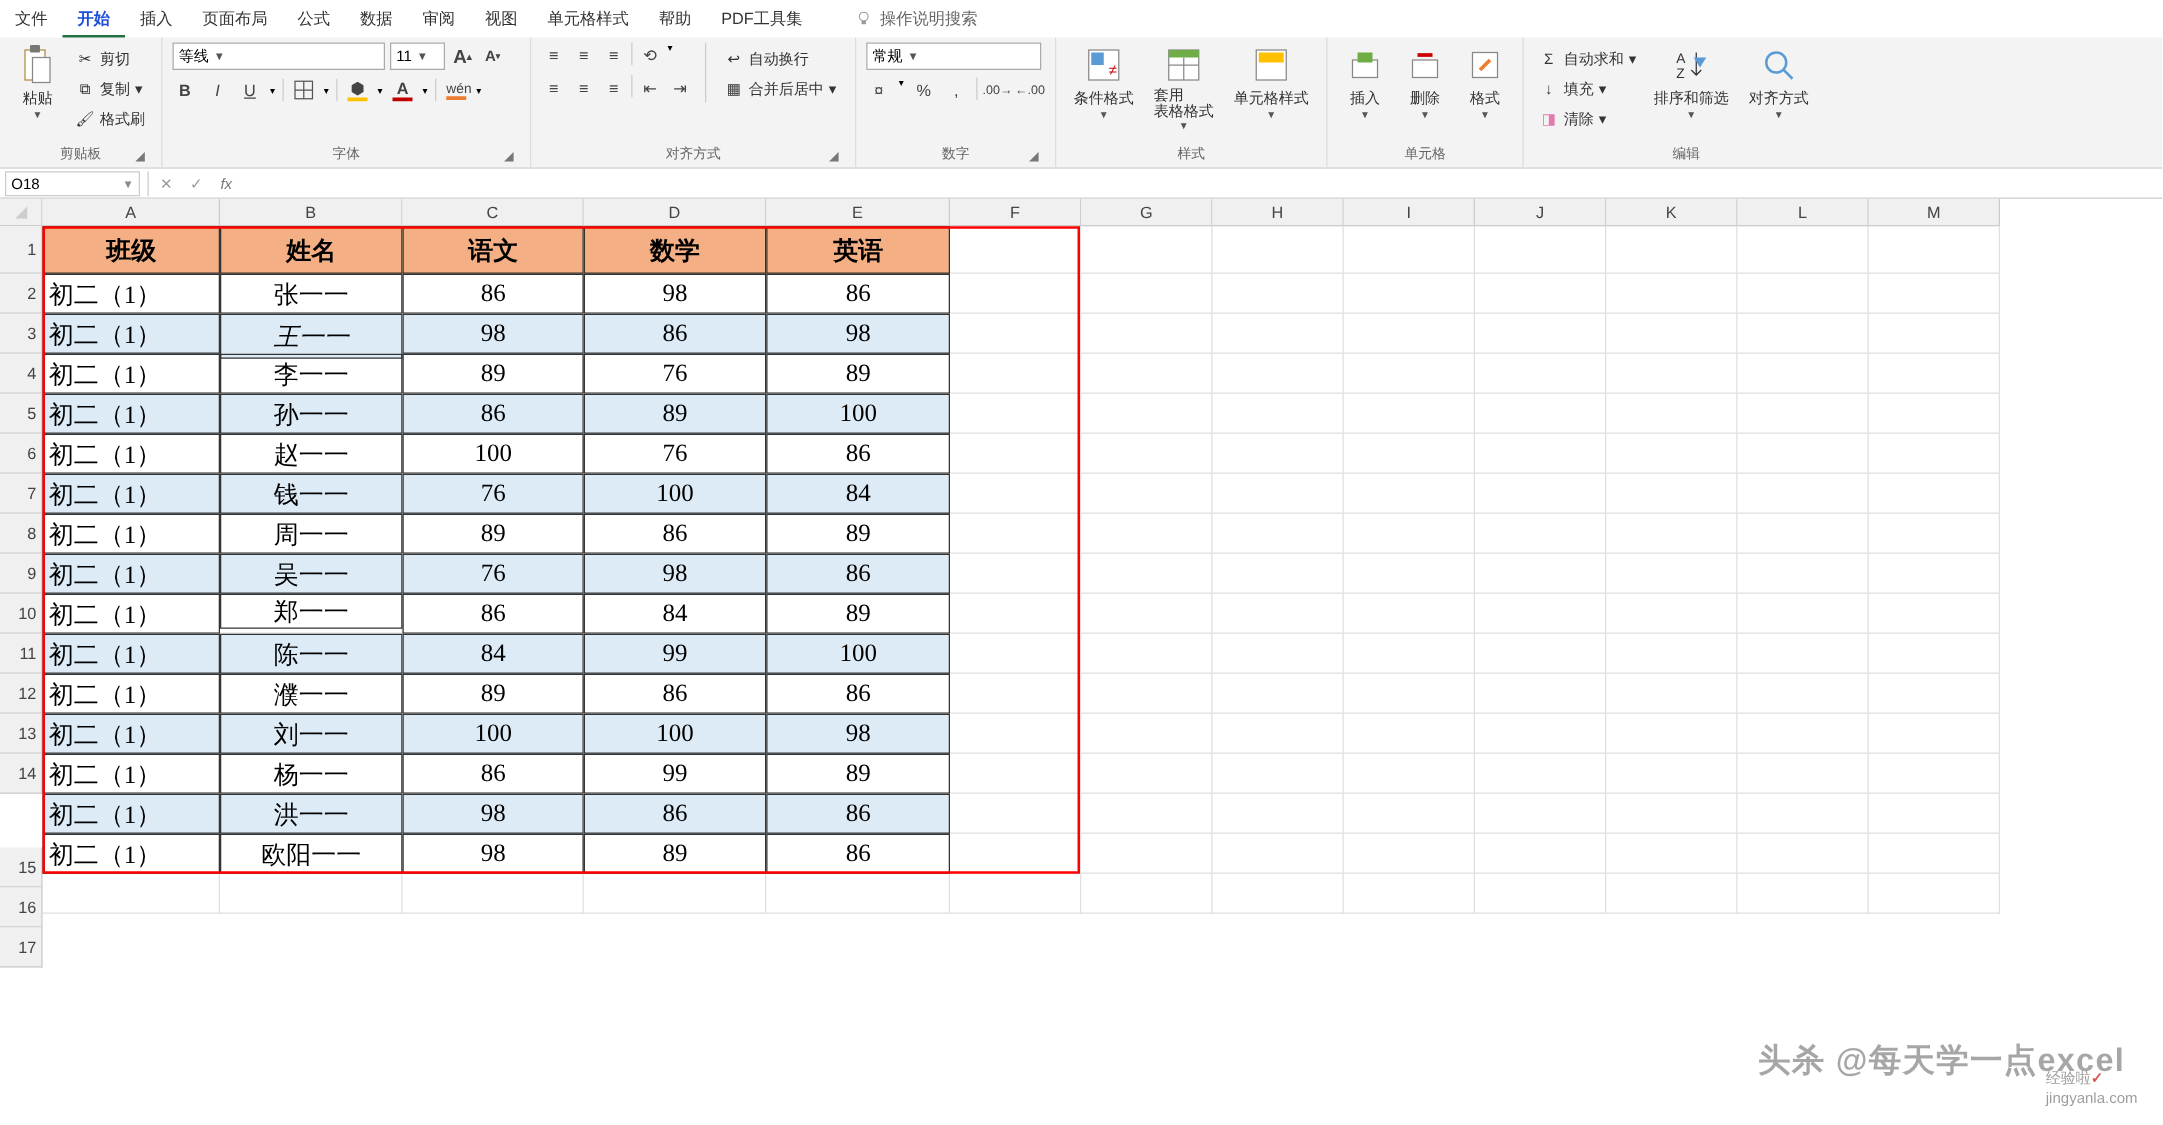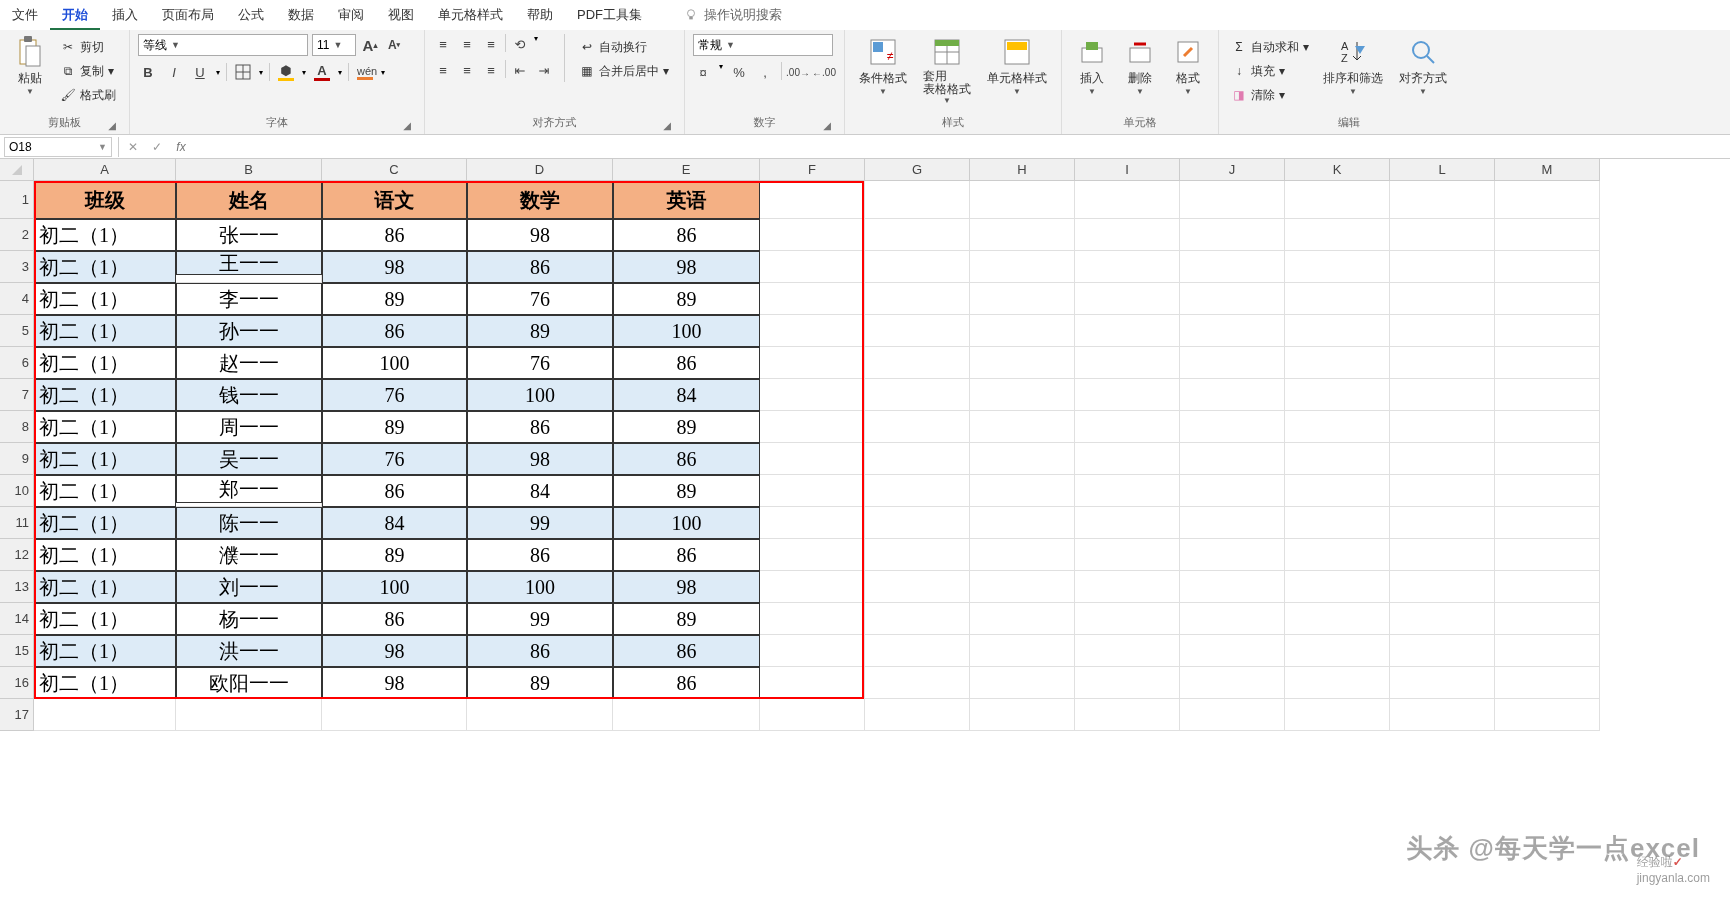--- a/index.html
+++ b/index.html
@@ -412,21 +412,21 @@
       <div class="row-h" style="height: 32px;">5</div>
       <div class="row-h" style="height: 32px;">6</div>
       <div class="row-h" style="height: 32px;">7</div>
       <div class="row-h" style="height: 32px;">8</div>
       <div class="row-h" style="height: 32px;">9</div>
       <div class="row-h" style="height: 32px;">10</div>
       <div class="row-h" style="height: 32px;">11</div>
       <div class="row-h" style="height: 32px;">12</div>
       <div class="row-h" style="height: 32px;">13</div>
       <div class="row-h" style="height: 32px;">14</div>
-      <div class="row-h" style="height: 32px;">15</div>
+      <div class="row-h" style="height: 32px; margin-top: 43px;">15</div>
       <div class="row-h" style="height: 32px;">16</div>
       <div class="row-h" style="height: 32px;">17</div>
     </div>
     <div class="cells">
       <div class="cell" style="left: 0px; top: 0px; width: 142px; height: 38px;"></div>
       <div class="cell" style="left: 142px; top: 0px; width: 146px; height: 38px;"></div>
       <div class="cell" style="left: 288px; top: 0px; width: 145px; height: 38px;"></div>
       <div class="cell" style="left: 433px; top: 0px; width: 146px; height: 38px;"></div>
       <div class="cell" style="left: 579px; top: 0px; width: 147px; height: 38px;"></div>
       <div class="cell" style="left: 726px; top: 0px; width: 105px; height: 38px;"></div>
@@ -649,21 +649,21 @@
       <div class="datacell header-bg" style="left: 142px; top: 0px; width: 146px; height: 38px;">姓名</div>
       <div class="datacell header-bg" style="left: 288px; top: 0px; width: 145px; height: 38px;">语文</div>
       <div class="datacell header-bg" style="left: 433px; top: 0px; width: 146px; height: 38px;">数学</div>
       <div class="datacell header-bg" style="left: 579px; top: 0px; width: 147px; height: 38px;">英语</div>
       <div class="datacell left-align" style="left: 0px; top: 38px; width: 142px; height: 32px;">初二（1）</div>
       <div class="datacell" style="left: 142px; top: 38px; width: 146px; height: 32px;">张一一</div>
       <div class="datacell" style="left: 288px; top: 38px; width: 145px; height: 32px;">86</div>
       <div class="datacell" style="left: 433px; top: 38px; width: 146px; height: 32px;">98</div>
       <div class="datacell" style="left: 579px; top: 38px; width: 147px; height: 32px;">86</div>
       <div class="datacell alt-bg left-align" style="left: 0px; top: 70px; width: 142px; height: 32px;">初二（1）</div>
-      <div class="datacell alt-bg" style="left: 142px; top: 70px; width: 146px; height: 24px;">王一一</div>
+      <div class="datacell alt-bg" style="left: 142px; top: 70px; width: 146px; height: 36px; font-style: italic;">王一一</div>
       <div class="datacell alt-bg" style="left: 288px; top: 70px; width: 145px; height: 32px;">98</div>
       <div class="datacell alt-bg" style="left: 433px; top: 70px; width: 146px; height: 32px;">86</div>
       <div class="datacell alt-bg" style="left: 579px; top: 70px; width: 147px; height: 32px;">98</div>
       <div class="datacell left-align" style="left: 0px; top: 102px; width: 142px; height: 32px;">初二（1）</div>
       <div class="datacell" style="left: 142px; top: 102px; width: 146px; height: 32px;">李一一</div>
       <div class="datacell" style="left: 288px; top: 102px; width: 145px; height: 32px;">89</div>
       <div class="datacell" style="left: 433px; top: 102px; width: 146px; height: 32px;">76</div>
       <div class="datacell" style="left: 579px; top: 102px; width: 147px; height: 32px;">89</div>
       <div class="datacell alt-bg left-align" style="left: 0px; top: 134px; width: 142px; height: 32px;">初二（1）</div>
       <div class="datacell alt-bg" style="left: 142px; top: 134px; width: 146px; height: 32px;">孙一一</div>

